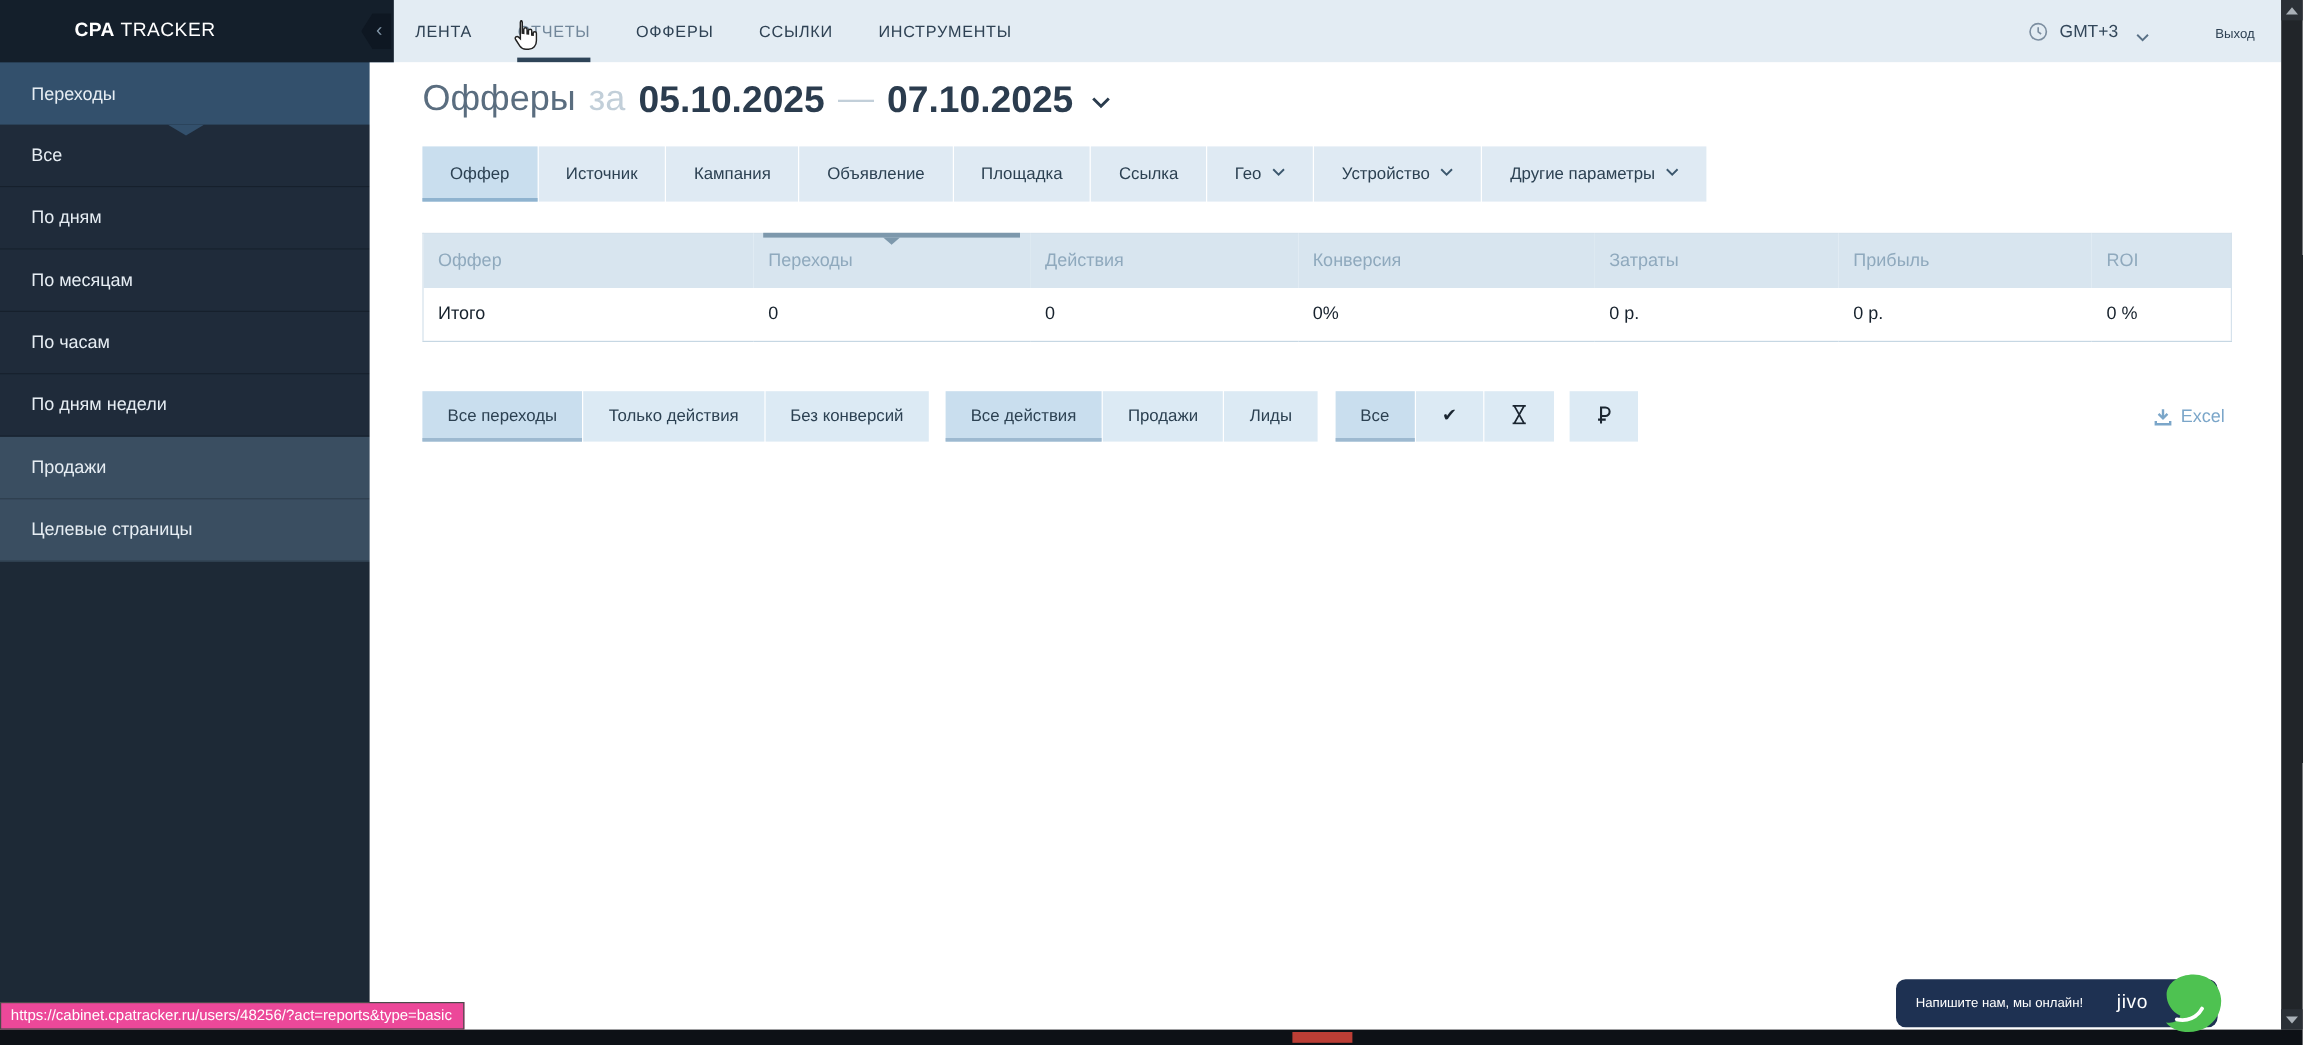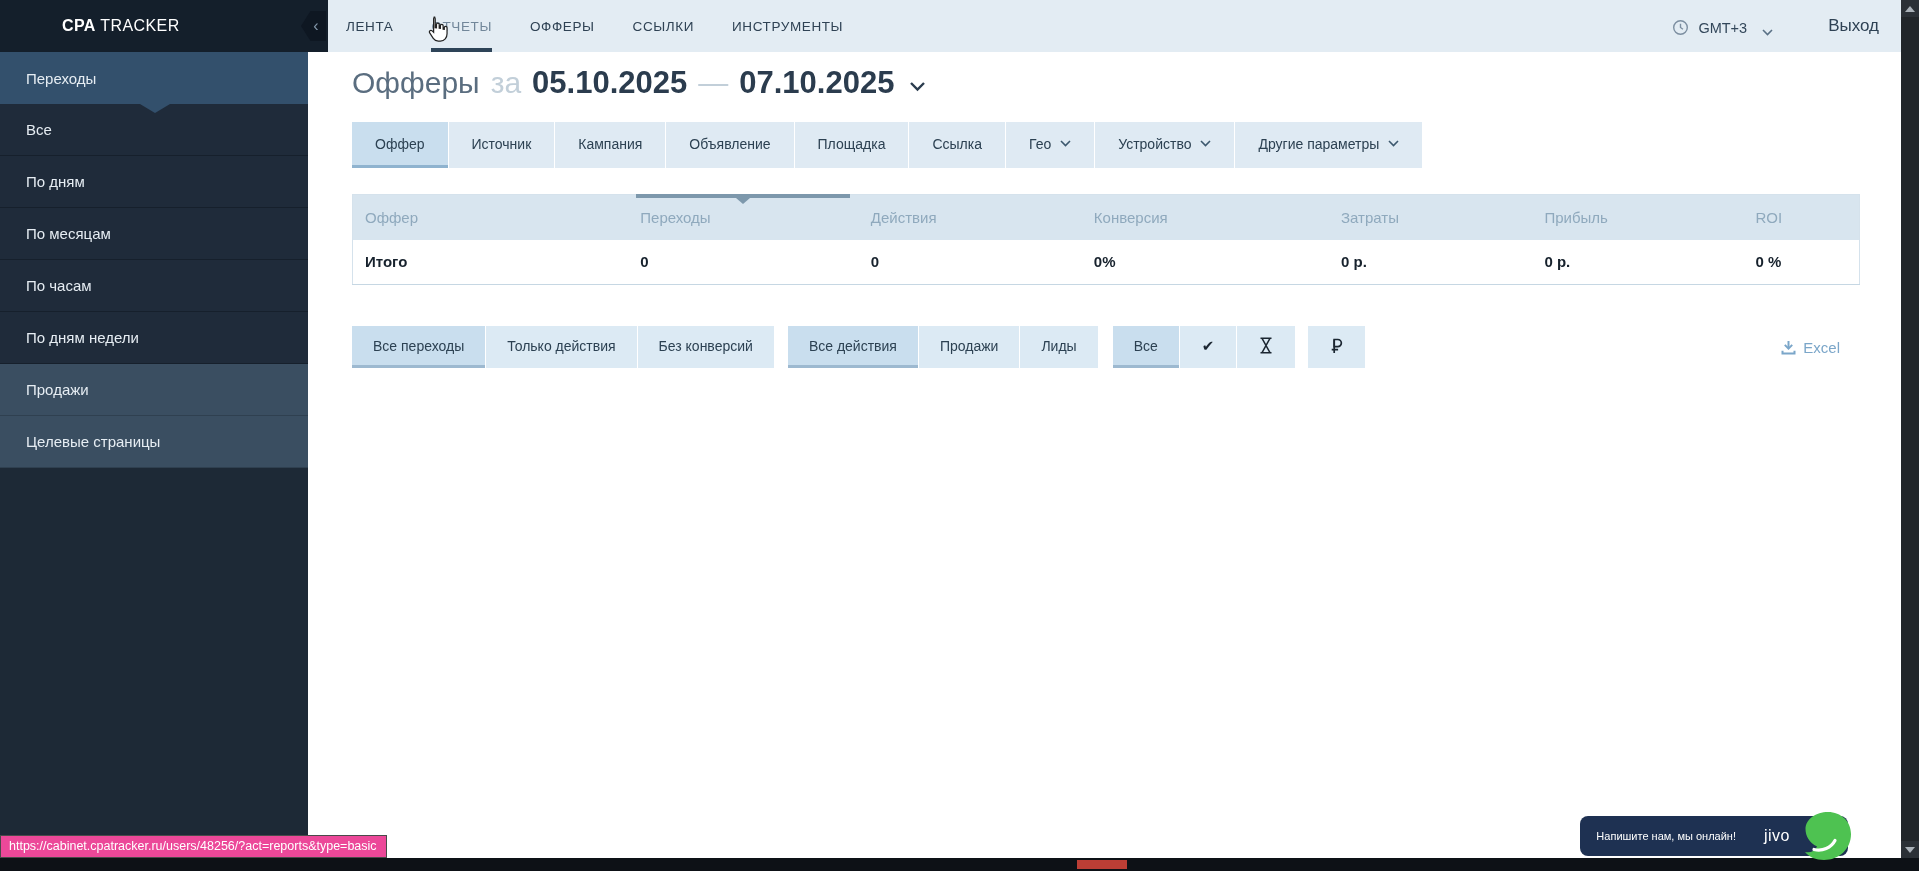--- a/index.html
+++ b/index.html
@@ -16,21 +16,21 @@
   }
   .nav { display:flex; margin-left:38px; gap:38px; height:100%; }
   .nav-item {
     display:flex; align-items:center; height:100%;
     font-size:13.5px; letter-spacing:.6px; color:#2f4254; cursor:pointer;
     border-bottom:4px solid transparent; padding-top:4px;
   }
   .nav-item.active { color:#72879a; border-bottom-color:#2e4458; }
   .topbar-right { margin-left:auto; display:flex; align-items:flex-end; gap:9px; }
   .tz-label { font-size:14.5px; color:#33475a; }
-  .logout { font-size:17px; color:#2f4254; margin-left:46px; margin-right:22px; cursor:pointer; }
+  .logout { font-size:11px; color:#2f4254; margin-left:46px; margin-right:22px; cursor:pointer; }
   
   .sidebar { position:absolute; left:0; top:0; width:328px; bottom:13px; background:#1d2936; }
   .sidebar-header { height:52px; background:#141f2b; display:flex; align-items:center; position:relative; }
   .logo { margin-left:62px; color:#ffffff; font-size:16px; letter-spacing:.4px; white-space:nowrap; }
   .logo b { font-weight:bold; }
   .collapse-btn {
     position:absolute; right:2px; top:11px; width:25px; height:30px;
     background:#0e1722; color:#8296a8; font-size:16px; line-height:1;
     display:flex; align-items:center; justify-content:center; padding-left:5px;
     clip-path:polygon(38% 0,100% 0,100% 100%,38% 100%,0 50%); cursor:pointer;
@@ -69,36 +69,36 @@
   .sort-caret {
     position:absolute; top:4px; left:384px; width:0; height:0; z-index:3;
     border-left:7px solid transparent; border-right:7px solid transparent; border-top:6px solid #7d98ac;
   }
   table { width:100%; border-collapse:collapse; table-layout:fixed; border:1px solid #d5e2ec; }
   thead th {
     background:#d8e5ef; color:#8fa9bd; font-weight:normal; font-size:15px;
     text-align:left; height:45px; padding-left:12px; cursor:pointer;
   }
   tbody td {
-    background:#ffffff; font-weight:bold; color:#17222d; font-size:15px;
+    background:#ffffff; font-weight:normal; color:#17222d; font-size:15px;
     height:45px; padding-left:12px; border-bottom:1px solid #c6d7e3;
   }
   
   .filters-row { margin:41px 0 0 44px; width:1508px; display:flex; align-items:stretch; height:42px; }
   .fgroup { display:flex; }
   .fbtn {
     background:#dceaf4; padding:0 21px; display:flex; align-items:center; justify-content:center;
     font-size:14px; color:#2c4152; margin-right:1px; cursor:pointer;
     border-bottom:3px solid transparent; gap:6px;
   }
   .fbtn.active { background:#c9deee; border-bottom-color:#9db9d0; }
   .fbtn.icon-btn { padding:0 22px; }
   .check-glyph { font-size:15px; color:#1b2631; }
   .gap13 { width:13px; } .gap14 { width:14px; } .gap12 { width:12px; }
-  .excel-link { margin-left:auto; display:flex; align-items:center; gap:7px; color:#7ba6c9; font-size:15px; cursor:pointer; margin-right:20px; }
+  .excel-link { margin-left:auto; display:flex; align-items:center; gap:7px; color:#7ba6c9; font-size:15px; cursor:pointer; margin-right:6px; }
   
   .chat-widget {
     position:absolute; right:71px; bottom:15px; height:40px; z-index:40;
     background:#1e3152; border-radius:8px; display:flex; align-items:center;
     padding:0 58px 0 16px; cursor:pointer;
   }
   .chat-msg { color:#ffffff; font-size:11px; white-space:nowrap; }
   .jivo-word { color:#ffffff; font-size:16px; margin-left:28px; letter-spacing:.5px; }
   .jivo-blob { position:absolute; right:-4px; top:-5px; }
   .status-tip {

